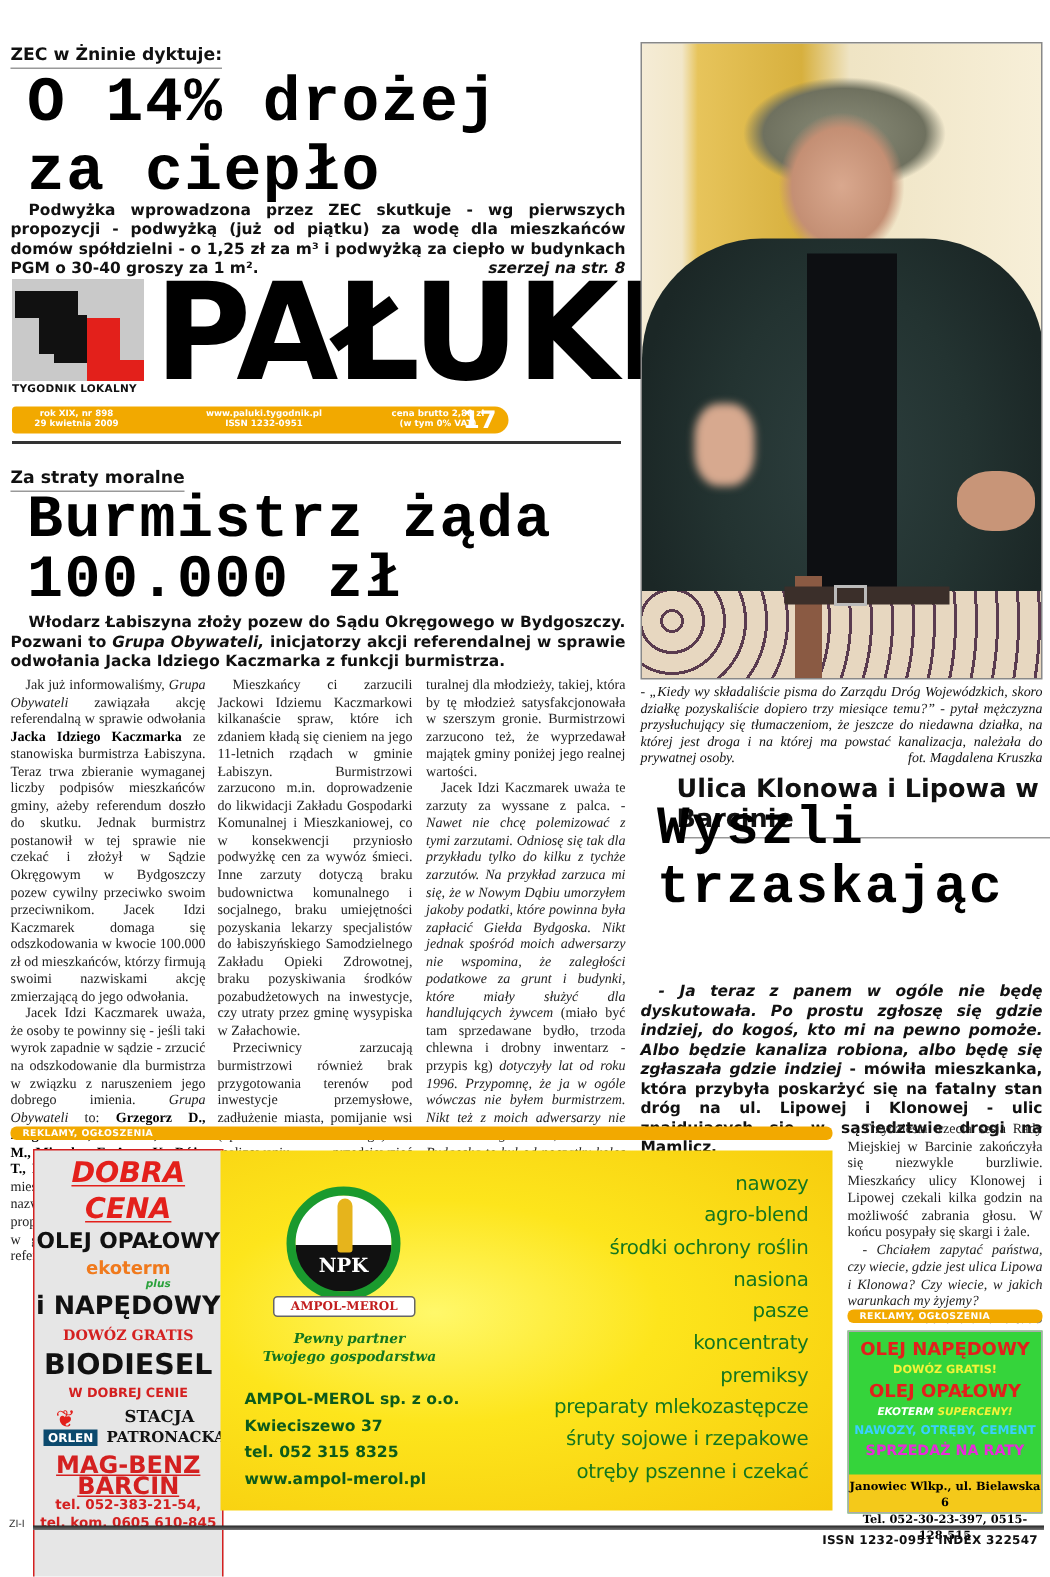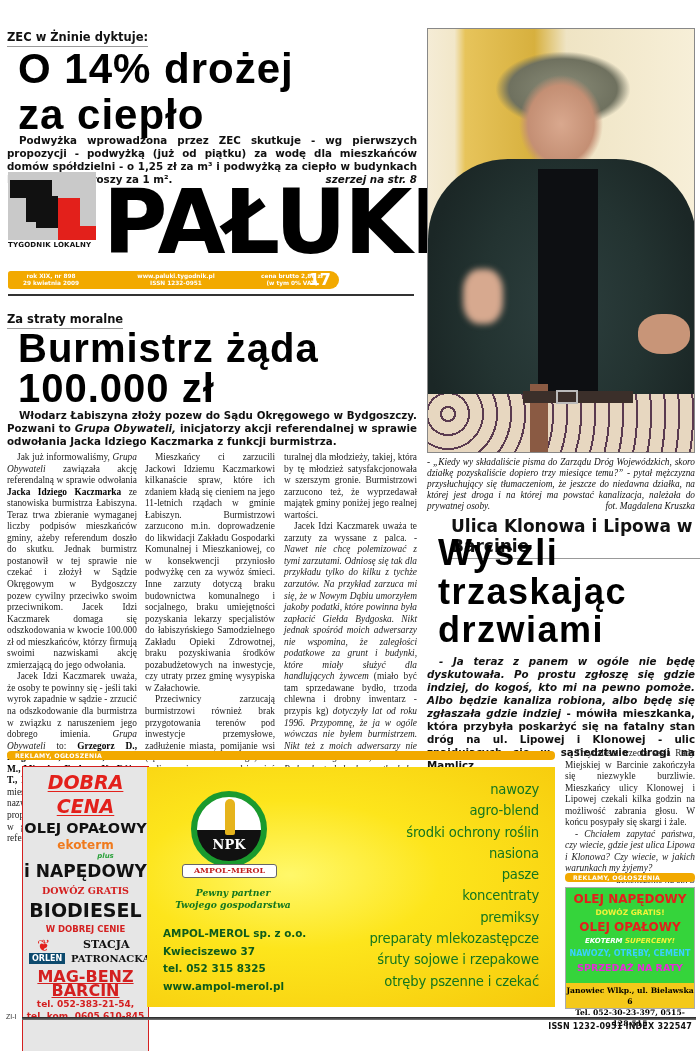--- a/index.html
+++ b/index.html
@@ -1,30 +1,30 @@
 <!DOCTYPE html>
 <html><head>
 <meta charset="utf-8">
 <style>
   * { box-sizing: border-box; margin: 0; padding: 0; }
   html, body { width: 700px; height: 1051px; background: #fff; overflow: hidden; }
   body { position: relative; font-family: "Liberation Sans", sans-serif; color: #111; }
   .abs { position: absolute; }
 
   .kicker { font-family: "DejaVu Sans", sans-serif; font-weight: bold; font-size: 11.5px; padding-bottom: 2px; border-bottom: 1.5px solid #999; display: inline-block; }
-  .headline { font-family: Liberation Sans, sans-serif; font-weight: bold; color: #000; letter-spacing: 1px; }
+  .headline { font-family: Liberation Mono, monospace; font-weight: bold; color: #000; letter-spacing: 1px; }
   .lead { font-family: "DejaVu Sans", sans-serif; font-weight: bold; font-size: 10.3px; line-height: 13px; text-indent: 12px; text-align: justify; }
   .lead i { font-style: italic; }
   .body-col { font-family: "Liberation Serif", serif; font-size: 9.4px; line-height: 11.55px; text-align: justify; color: #222; hyphens: auto; }
   .body-col p { text-indent: 10px; }
   .body-col b { font-weight: bold; color: #000; }
   .endnote { font-family: "Liberation Serif", serif; font-style: italic; font-size: 9.4px; text-align: right; }
 
   
-  .logo-box { position: absolute; left: 8px; top: 172px; width: 88px; height: 80px; }
+  .logo-box { position: absolute; left: 8px; top: 186px; width: 88px; height: 80px; }
   .logo-grey { position: absolute; left: 0; top: 0; width: 88px; height: 68px; background: #c9c9c9; }
   .logo-t1 { position: absolute; left: 2px; top: 8px; width: 42px; height: 18px; background: #111; }
   .logo-t2 { position: absolute; left: 18px; top: 8px; width: 26px; height: 42px; background: #111; transform: skewX(0deg); }
   .logo-t3 { position: absolute; left: 28px; top: 24px; width: 22px; height: 32px; background: #111; }
   .logo-l1 { position: absolute; left: 50px; top: 26px; width: 22px; height: 40px; background: #e3201b; }
   .logo-l2 { position: absolute; left: 50px; top: 54px; width: 38px; height: 14px; background: #e3201b; }
   .logo-caption { position: absolute; left: 0; top: 69px; font-family: "DejaVu Sans", sans-serif; font-weight: bold; font-size: 7px; letter-spacing: 0.2px; }
   .mast-title { position: absolute; left: 103px; top: 176px; font-family: "DejaVu Sans", sans-serif; font-weight: 900; font-size: 88px; letter-spacing: -2px; line-height: 92px; transform: scaleY(1.02); color: #000; }
   .mast-bar { position: absolute; left: 8px; top: 271px; width: 331px; height: 18px; background: #f2a900; border-radius: 3px 10px 10px 3px; color: #fff; font-family: "DejaVu Sans", sans-serif; font-weight: bold; font-size: 5.8px; line-height: 7px; }
   .mast-bar .cell { position: absolute; top: 2px; text-align: center; }
@@ -160,21 +160,20 @@
   <span>- „Kiedy wy składaliście pisma do Zarządu Dróg Wojewódzkich, skoro działkę pozyskaliście dopiero trzy miesiące temu?” - pytał mężczyzna przysłuchujący się tłumaczeniom, że jeszcze do niedawna działka, na której jest droga i na której ma powstać kanalizacja, należała do prywatnej osoby.</span>
   <span class="credit">fot. Magdalena Kruszka</span>
 </div>
 
 <div class="abs" style="left:427px; top:516px;">
   <span class="kicker" style="font-size:17px;margin-left:24px;">Ulica Klonowa i Lipowa w Barcinie</span>
 </div>
 <div class="abs headline" style="left:438px; top:534px; font-size:36px; line-height:38.5px; letter-spacing:1.5px;">
   <div>Wyszli</div>
   <div>trzaskając</div>
-  <div>drzwiami</div>
 </div>
 <div class="abs lead" style="left:427px; top:655px; width:268px;">
   <i>- Ja teraz z panem w ogóle nie będę dyskutowała. Po prostu zgłoszę się gdzie indziej, do kogoś, kto mi na pewno pomoże. Albo będzie kanaliza robiona, albo będę się zgłaszała gdzie indziej</i><span> - mówiła mieszkanka, która przybyła poskarżyć się na fatalny stan dróg na ul. Lipowej i Klonowej - ulic znajdujących się w sąsiedztwie drogi na Mamlicz.</span>
 </div>
 <div class="abs body-col" style="left:565px; top:748px; width:130px;">
   <p>Trzydziesta trzecia sesja Rady Miejskiej w Barcinie zakończyła się niezwykle burzliwie. Mieszkańcy ulicy Klonowej i Lipowej czekali kilka godzin na możliwość zabrania głosu. W końcu posypały się skargi i żale.</p>
   <p style="font-style:italic">- Chciałem zapytać państwa, czy wiecie, gdzie jest ulica Lipowa i Klonowa? Czy wiecie, w jakich warunkach my żyjemy?</p>
   <div class="endnote">dokończenie na str. 3</div>
 </div>
 

